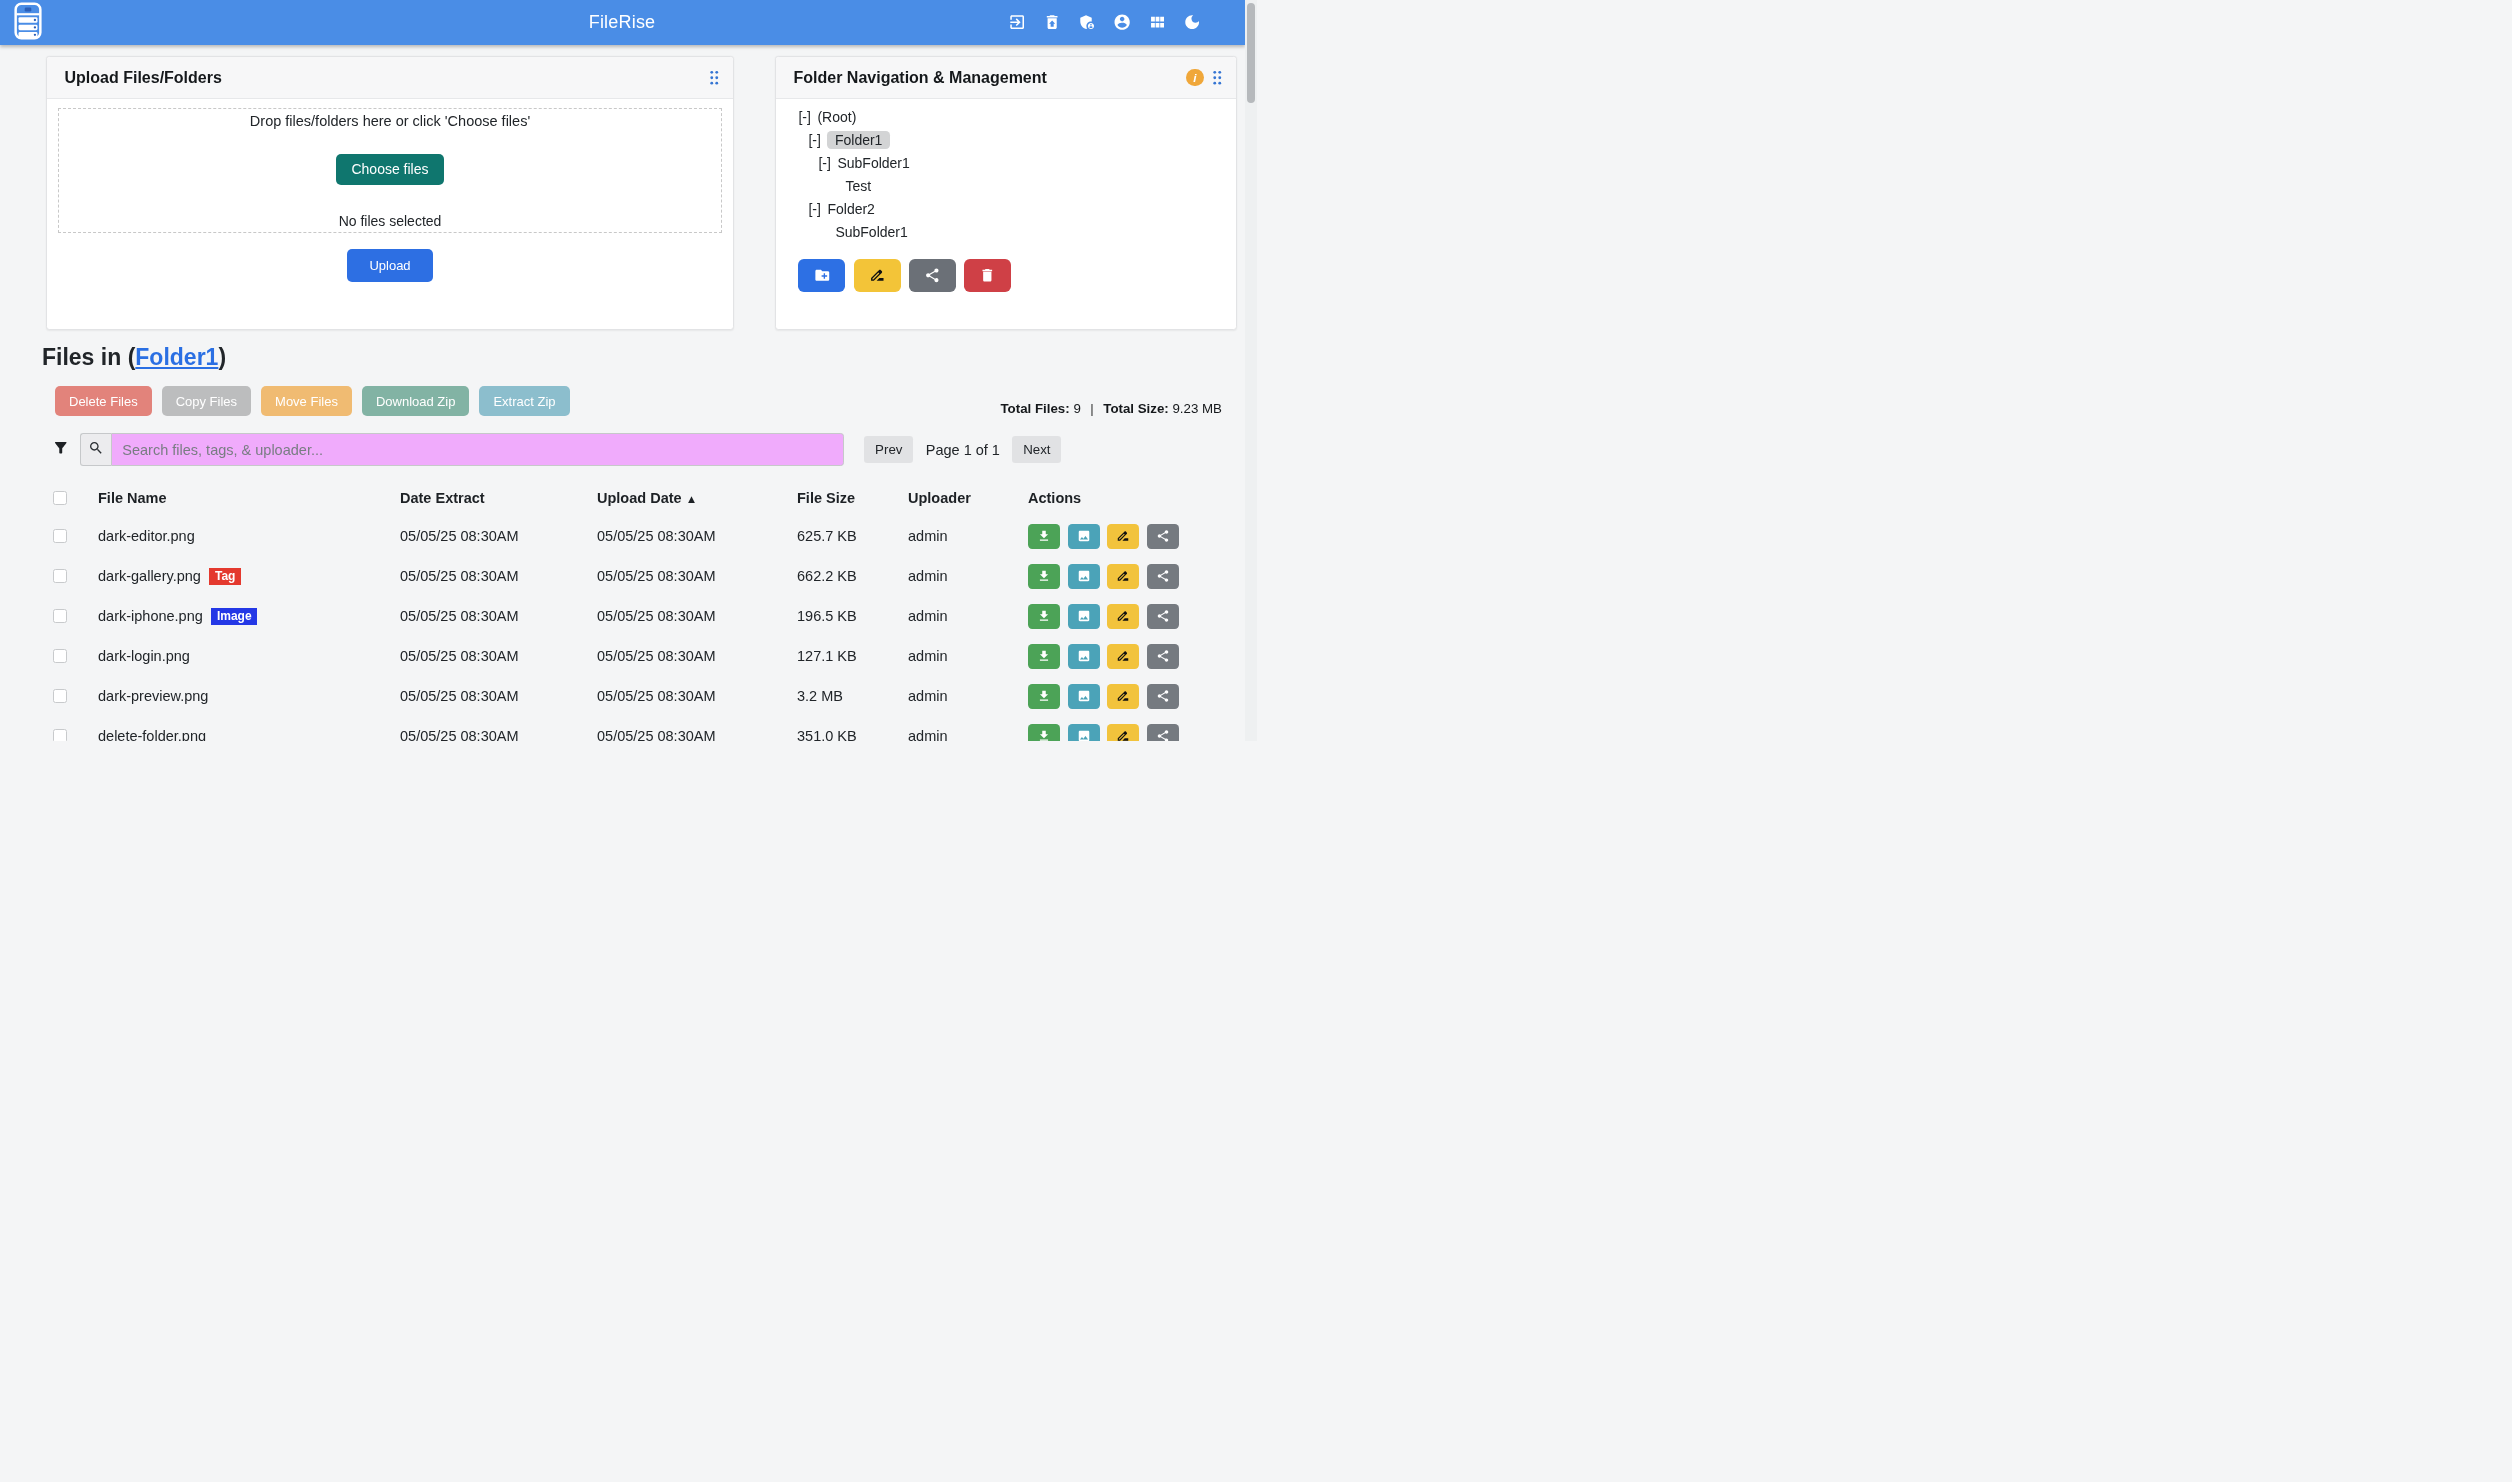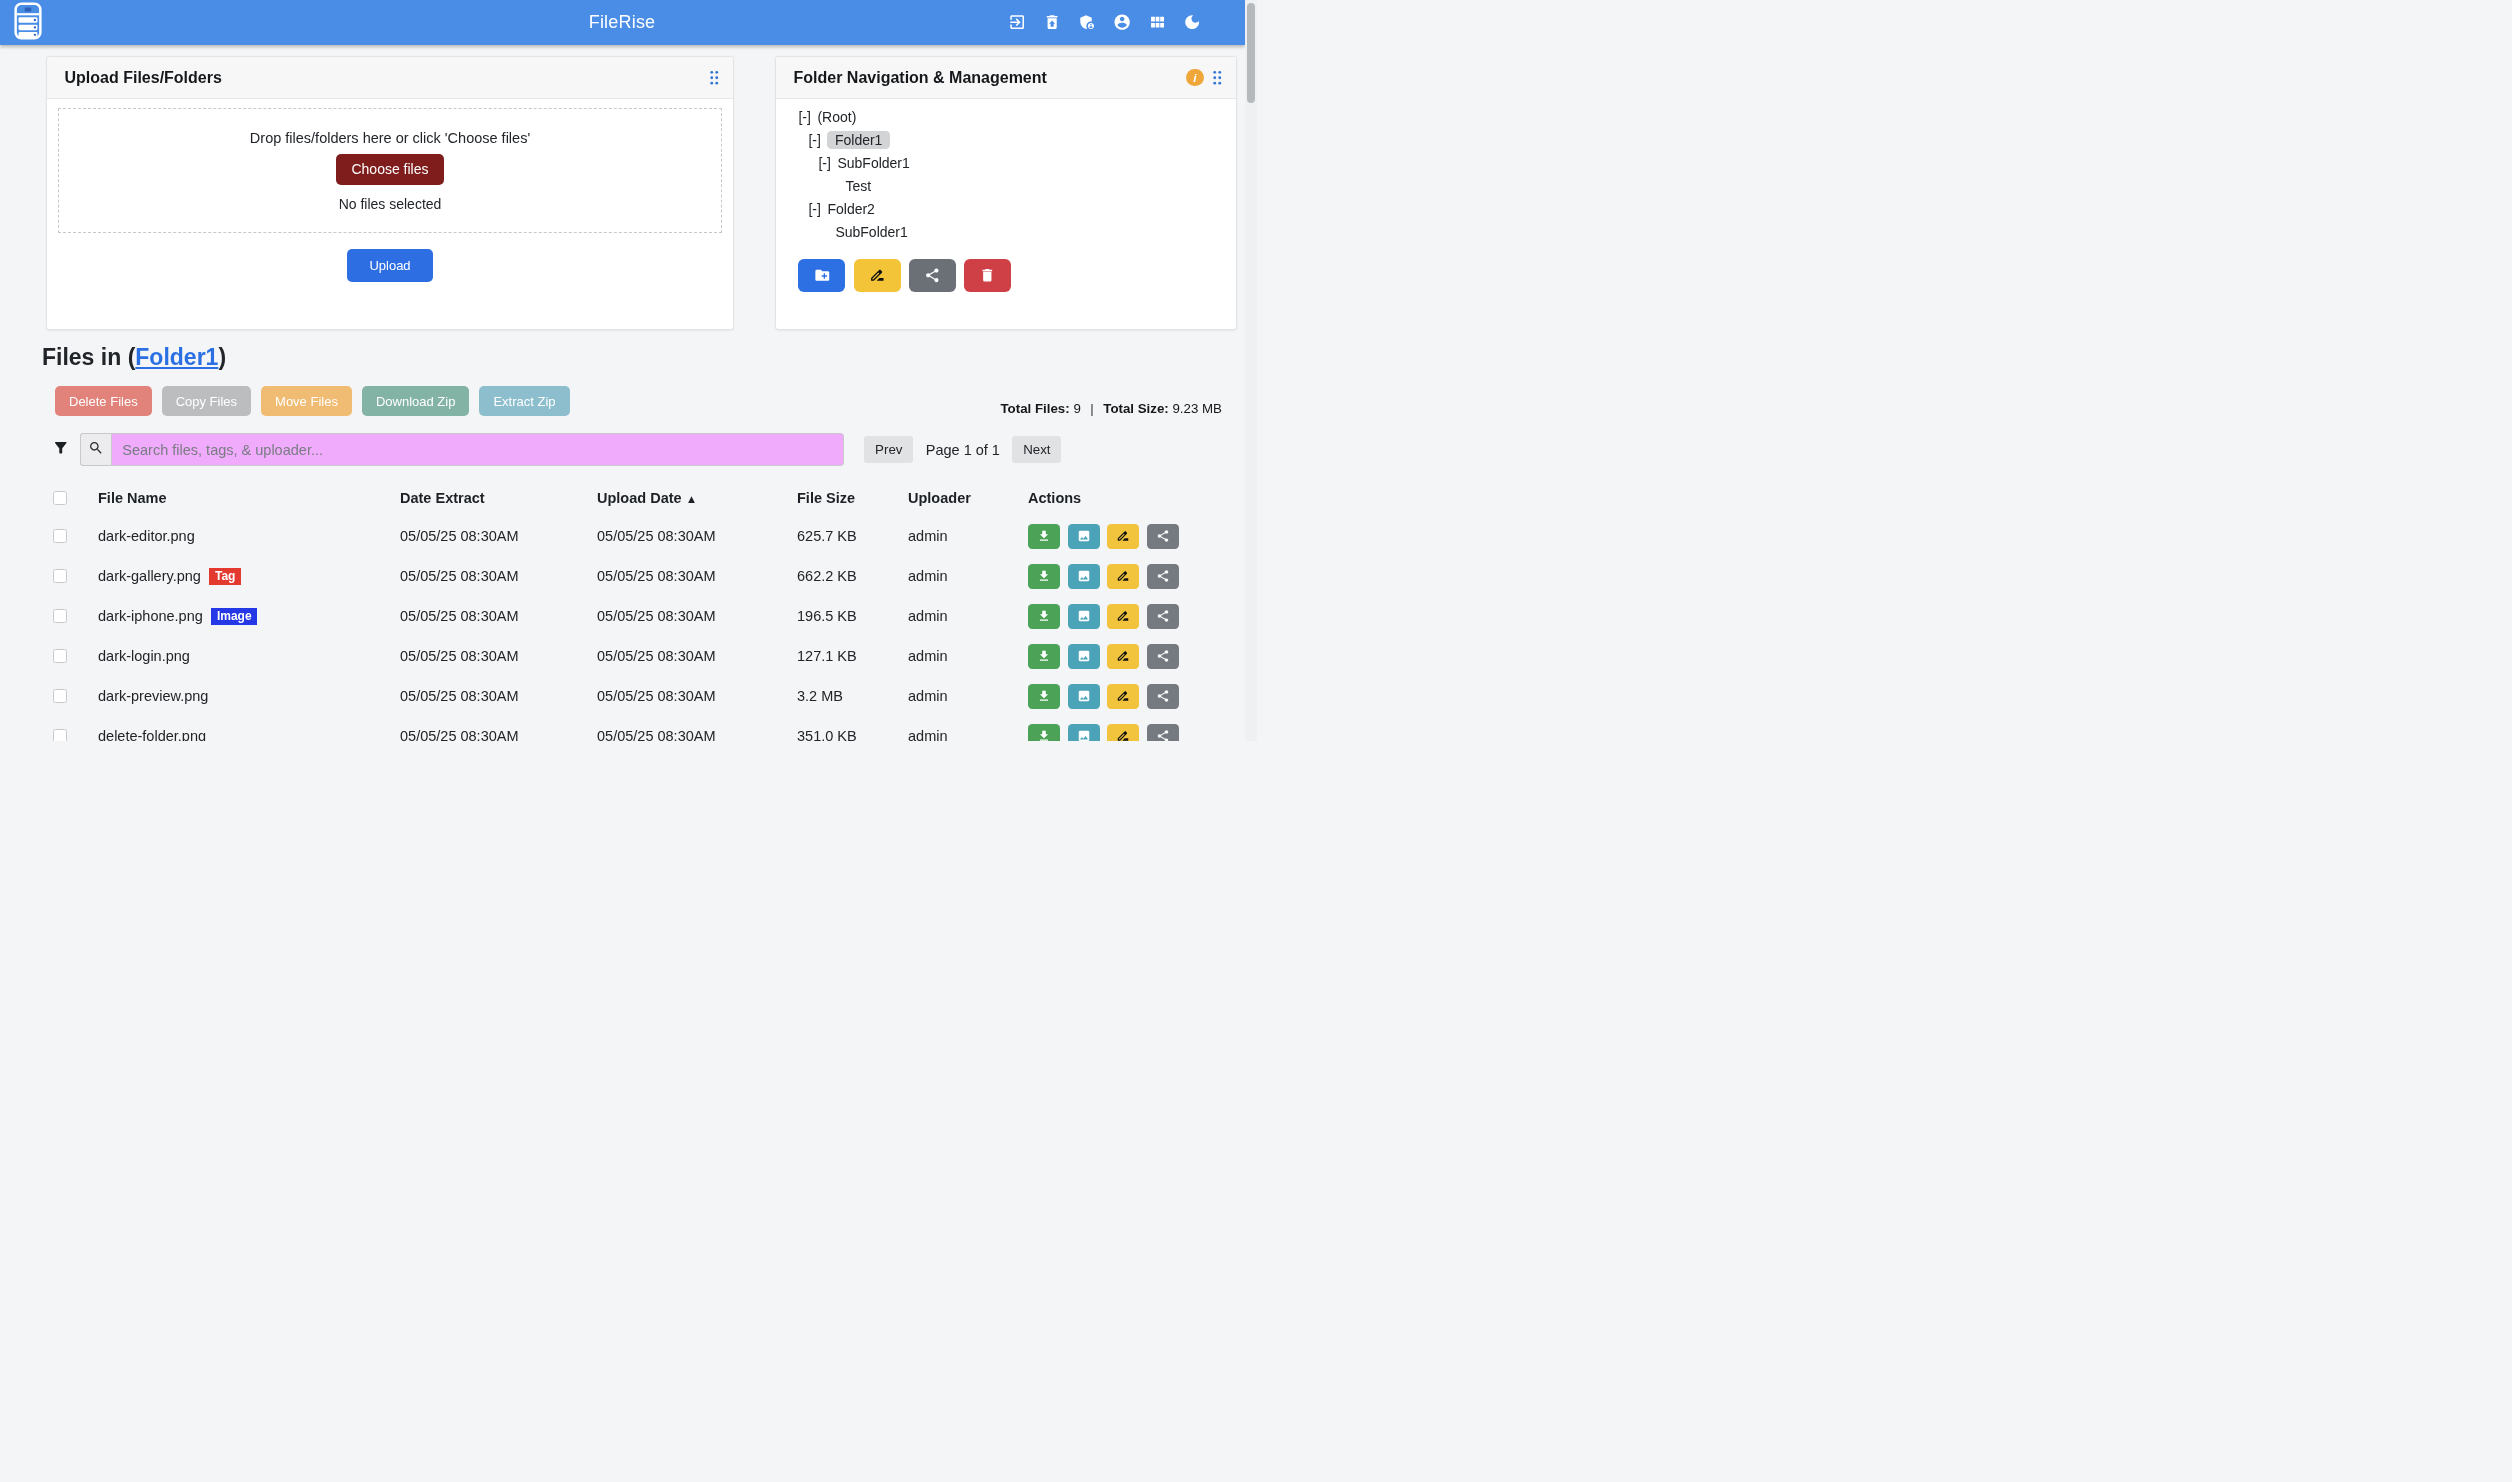--- a/index.html
+++ b/index.html
@@ -43,24 +43,24 @@
   .info-badge {
     width:17.5px; height:17.5px; border-radius:50%; background:#f0a73a; color:#fff;
     font-size:11.6px; font-weight:bold; display:flex; align-items:center; justify-content:center;
     margin-right:7.5px; font-style:italic;
   }
   .drag-handle { display:flex; align-items:center; }
 
   
   .dropzone {
     margin:9.1px 10.8px 0; height:125px; border:1.7px dashed #c8c8c8;
-    display:flex; flex-direction:column; align-items:center; justify-content:center; text-align:center;
+    display:flex; flex-direction:column; align-items:center; justify-content:center; text-align:center;gap:17px;
   }
   .dropzone-text { font-size:14.5px; }
-  .choose-btn { margin-top:8.3px; background:#7f1d1d; color:#fff; border:none; border-radius:5px; font-size:14px; padding:7.5px 15px; }
+  .choose-btn { margin-top:8.3px; background:#0f766e; color:#fff; border:none; border-radius:5px; font-size:14px; padding:7.5px 15px; }
   .no-files { margin-top:10.8px; font-size:14px; }
   .upload-row { text-align:center; margin-top:16px; }
   .upload-btn { background:#2d6fe3; color:#fff; border:none; border-radius:5px; font-size:13px; padding:9.1px 22.4px; }
 
   
   .tree { padding:6.6px 0 0 22.4px; font-size:14px; }
   .tree-line { height:23px; display:flex; align-items:center; }
   .tree-prefix { margin-right:6.6px; }
   .tree-label.selected { background:#d3d4d5; border-radius:4.2px; padding:0.8px 7.5px; }
   .folder-toolbar { margin:15px 0 0 22.4px; display:flex; gap:8.3px; }

